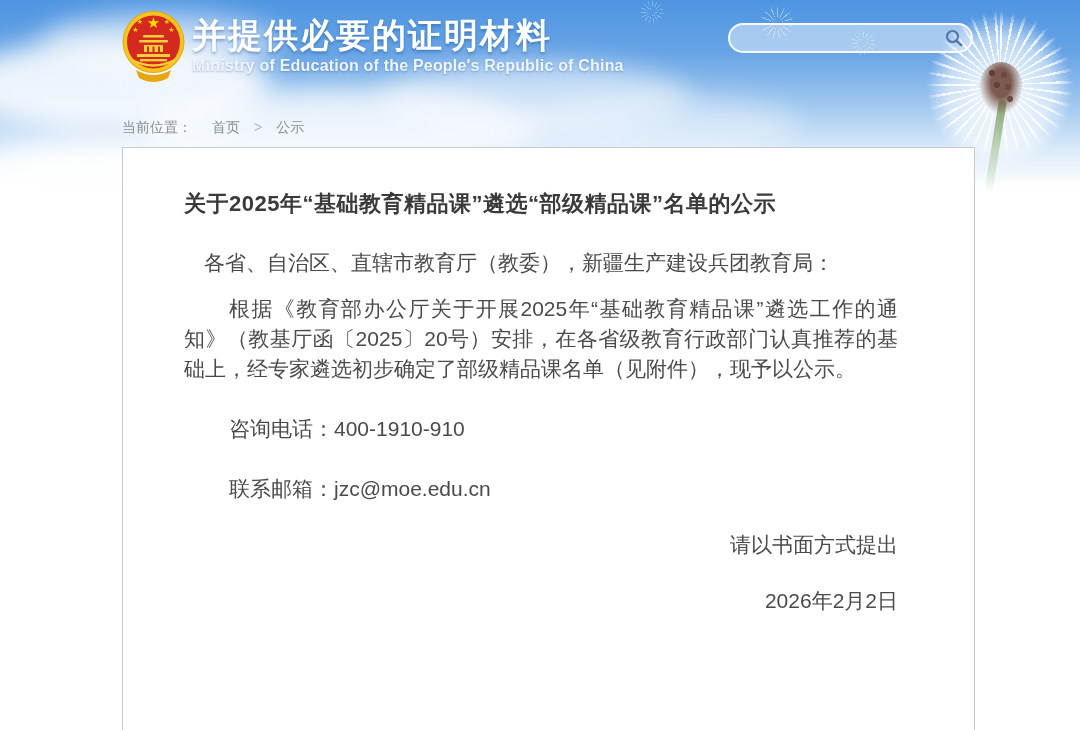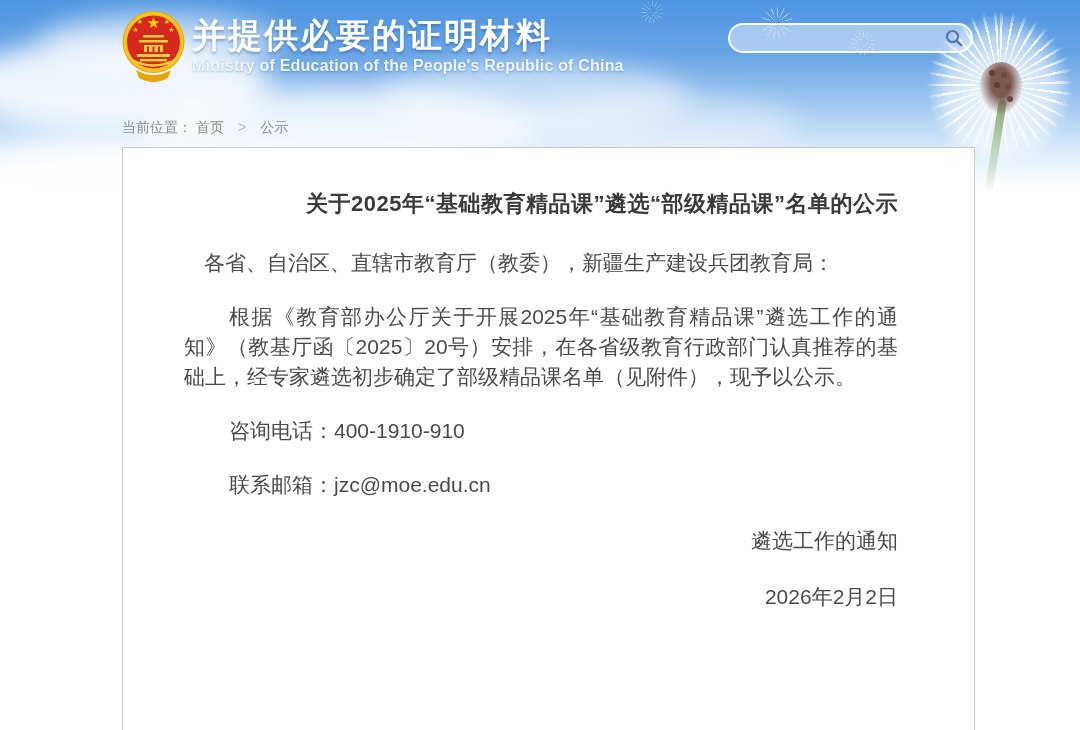--- a/index.html
+++ b/index.html
@@ -53,33 +53,33 @@
                border:2px solid rgba(255,255,255,.9); border-radius:16px;
                background:rgba(238,244,252,.5); display:flex; align-items:center; }
   .searchbox input { flex:1; height:100%; border:none; outline:none; background:transparent;
                      padding:0 8px 0 14px; font-size:14px; color:#335; }
   .search-ico { width:20px; height:20px; margin-right:7px; flex:0 0 auto; cursor:pointer; }
 
   
   .breadcrumb { position:absolute; left:122px; top:119px; font-size:14px; color:#8d8d8d; z-index:3; }
   .breadcrumb a { color:#8d8d8d; text-decoration:none; cursor:pointer; }
   .bc-sep { color:#b0b8c0; margin:0 14px; }
-  .breadcrumb .bc-home { margin-left:4px; }
+  .breadcrumb .bc-home { margin-left:20px; }
 
   
   .card { position:absolute; left:122px; top:147px; width:853px; height:600px;
           background:#ffffff; border:1px solid #c9c9c9; border-bottom:none; z-index:2;
           padding:0 76px 0 61px; }
   .art-title { margin-top:42px; font-size:22px; font-weight:bold; color:#3a3a3a;
-               text-align:right; line-height:28px; letter-spacing:.5px; }
+               text-align:left; line-height:28px; letter-spacing:.5px; }
   .card p { font-size:21px; line-height:30px; color:#4a4a4a;
             text-align:justify; text-justify:inter-ideograph; }
   .salutation { margin-top:30px; text-indent:20px; }
-  .indent2 { margin-top:24px; text-indent:45px; }
-  .info-line { margin-top:24px; text-indent:45px; }
+  .indent2 { margin-top:16px; text-indent:45px; }
+  .info-line { margin-top:30px; text-indent:45px; }
   .link { color:#2c30d3; text-decoration:none; cursor:pointer; }
   .sign { margin-top:26px; text-align:right !important; }
 </style>
 </head>
 <body>
 
 <div class="page">
 
   <div class="sky">
     <div class="cloud c1"></div>
@@ -143,17 +143,17 @@
     <p class="salutation">各省、自治区、直辖市教育厅（教委），新疆生产建设兵团教育局：</p>
 
     <p class="indent2">根据《教育部办公厅关于开展2025年“基础教育精品课”遴选工作的通知》（教基厅函〔2025〕20号）安排，在各省级教育行政部门认真推荐的基础上，经专家遴选初步确定了部级精品课名单（见附件），现予以公示。</p>
 
 
     <p class="info-line"><span>咨询电话：</span><span>400-1910-910</span></p>
 
     <p class="info-line"><span>联系邮箱：</span><span>jzc@moe.edu.cn</span></p>
 
 
-    <p class="sign">遴选工作的通知</p>
+    <p class="sign">请以书面方式提出</p>
     <p class="sign">2026年2月2日</p>
   </main>
 
 </div>
 
 </body></html>

